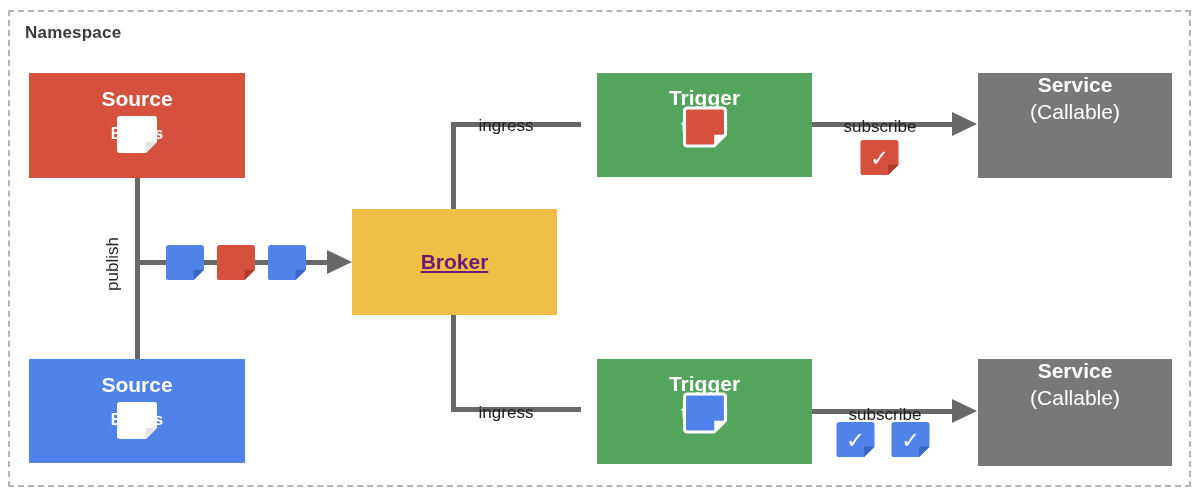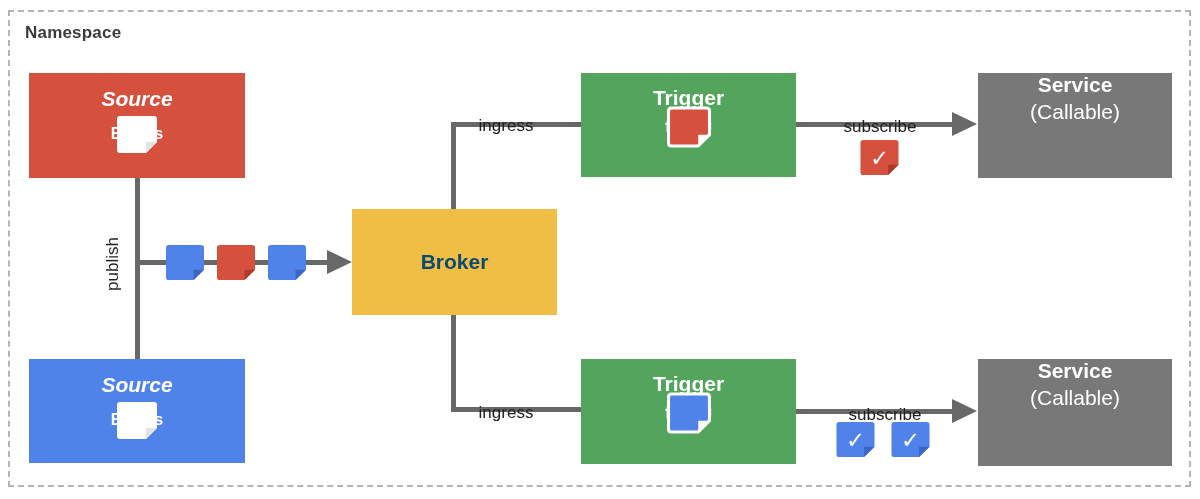--- a/index.html
+++ b/index.html
@@ -11,26 +11,26 @@
     position:absolute; left:8px; top:10px; width:1183px; height:477px;
     box-sizing:border-box; border:2px dashed var(--dash);
   }
   .ns-label {
     position:absolute; left:25px; top:23px; font-size:17px; font-weight:bold;
     color:var(--text_dark); letter-spacing:0.2px;
   }
   .node { position:absolute; box-sizing:border-box; }
   .node-title { text-align:center; font-size:21px; font-weight:bold; color:#fff; }
   .source { }
-  .source .node-title { margin-top:14px;font-style:italic; }
+  .source .node-title { margin-top:14px; }
   .events-row { display:flex; justify-content:center; align-items:center; gap:9px; margin-top:14px; }
   .events-label { font-size:16px; font-weight:bold; color:#fff; }
   .broker { background:var(--yellow); display:flex; align-items:center; justify-content:center; }
-  .broker .node-title { color:#0c4a6e; margin-top:0; }
-  .trigger { background:var(--green); }
+  .broker .node-title { color:#701a75; margin-top:0;text-decoration:underline; }
+  .trigger { background:var(--green);margin-left:16px; }
   .trigger .node-title { margin-top:13px; }
   .filter-row { display:flex; justify-content:center; align-items:center; gap:8px; margin-top:7px; }
   .filter-label { font-size:17px; font-weight:bold; color:#fff; }
   .service { background:var(--gray); display:flex; flex-direction:column; align-items:center; justify-content:flex-start; }
   .service-sub { font-size:21px; color:#fff; margin-top:3px; }
   .line { position:absolute; background:var(--line); }
   .arrow-right {
     position:absolute; width:0; height:0;
     border-top:12px solid transparent; border-bottom:12px solid transparent;
     border-left:25px solid var(--line);

